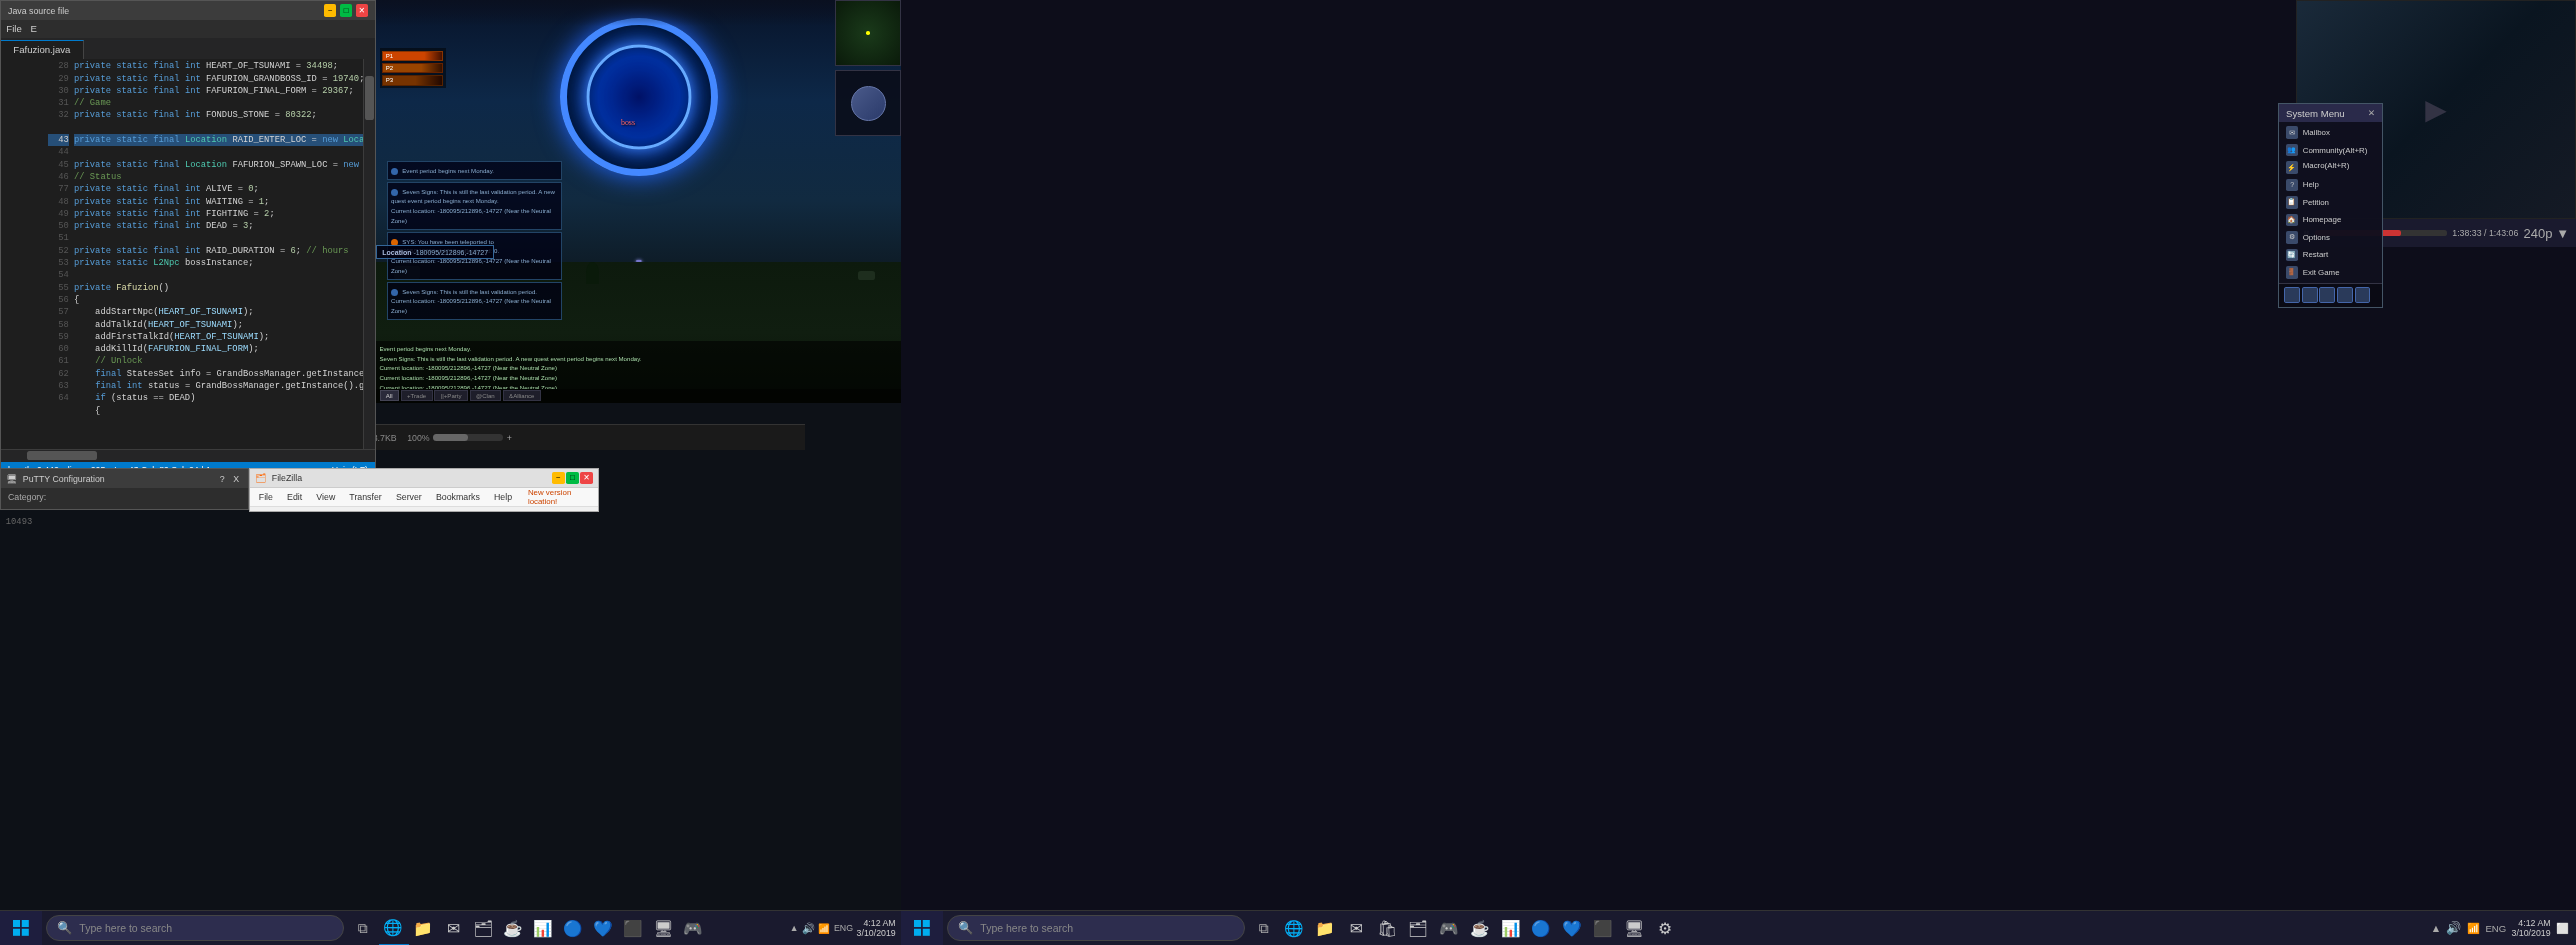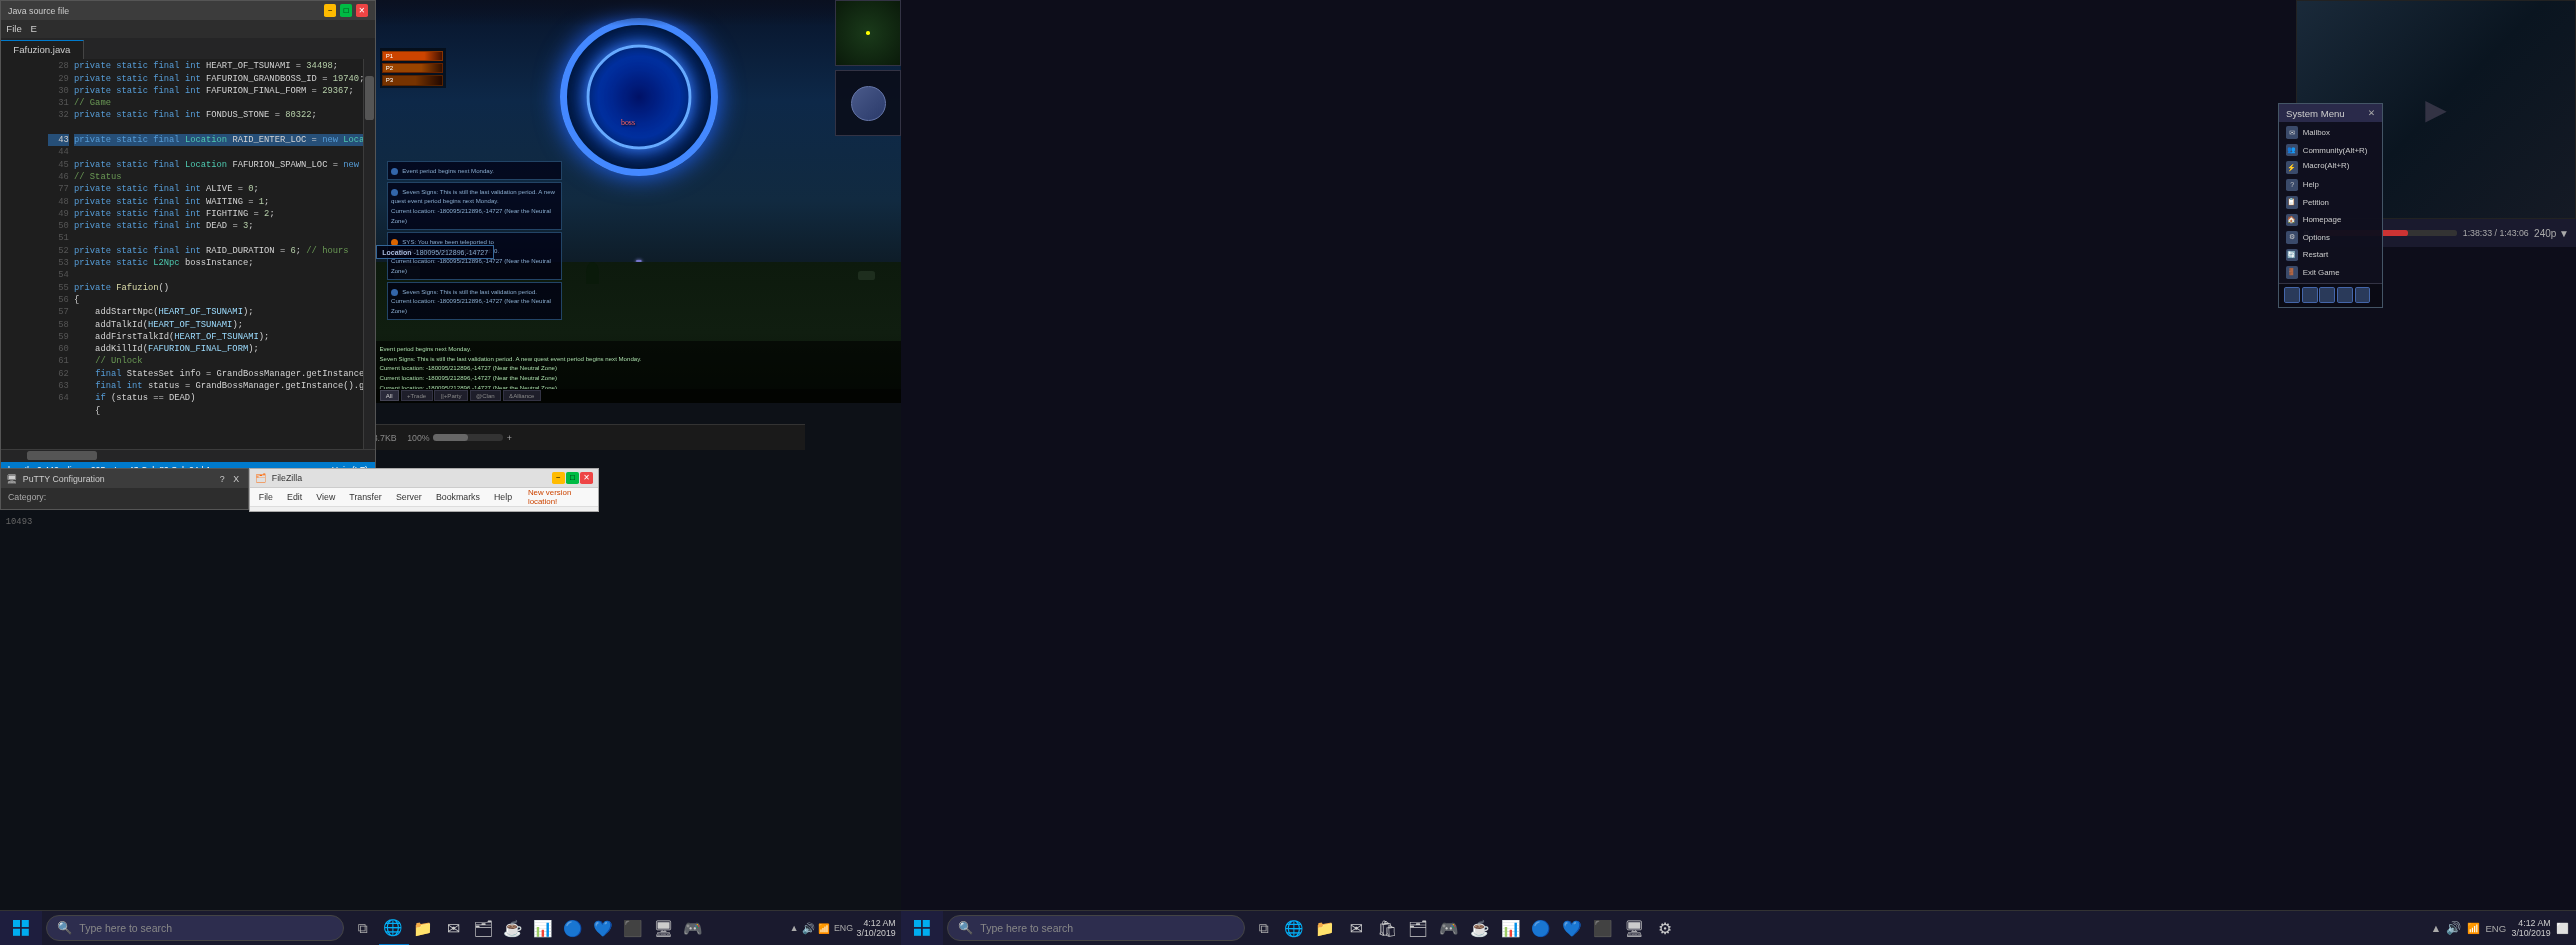--- a/index.html
+++ b/index.html
@@ -445,21 +445,21 @@
         <div style="color:#334;font-size:28px;">▶</div>
       </div>
     </div>
 
     <div style="position:absolute;top:219px;right:0;width:280px;height:28px;background:#1a1a2e;display:flex;align-items:center;padding:0 7px;gap:5.3px;">
       <span style="color:#aaa;font-size:14px;cursor:pointer;">⏸</span>
       <div style="flex:1;height:5.3px;background:#333;border-radius:2.6px;cursor:pointer;">
         <div style="width:65%;height:5.3px;background:#cc3333;border-radius:2.6px;"></div>
       </div>
       <span style="color:#aaa;font-size:8.8px;">1:38:33 / 1:43:06</span>
-      <span style="color:#aaa;font-size:10px;cursor:pointer;">240p ▼</span>
+      <span style="color:#aaa;font-size:13px;cursor:pointer;">240p ▼</span>
     </div>
   </div>
 
   <div style="position:absolute;bottom:0;left:901px;width:1675px;height:35px;background:#1a1a2e;border-top:0.9px solid #333;display:flex;align-items:center;z-index:100;">
 
     <div style="width:42px;height:35px;background:#1e1e3e;display:flex;align-items:center;justify-content:center;cursor:pointer;">
       <svg width="15.8" height="15.8" viewBox="0 0 18 18">
         <rect x="0" y="0" width="8" height="8" fill="#00adef"></rect>
         <rect x="10" y="0" width="8" height="8" fill="#00adef"></rect>
         <rect x="0" y="10" width="8" height="8" fill="#00adef"></rect>

